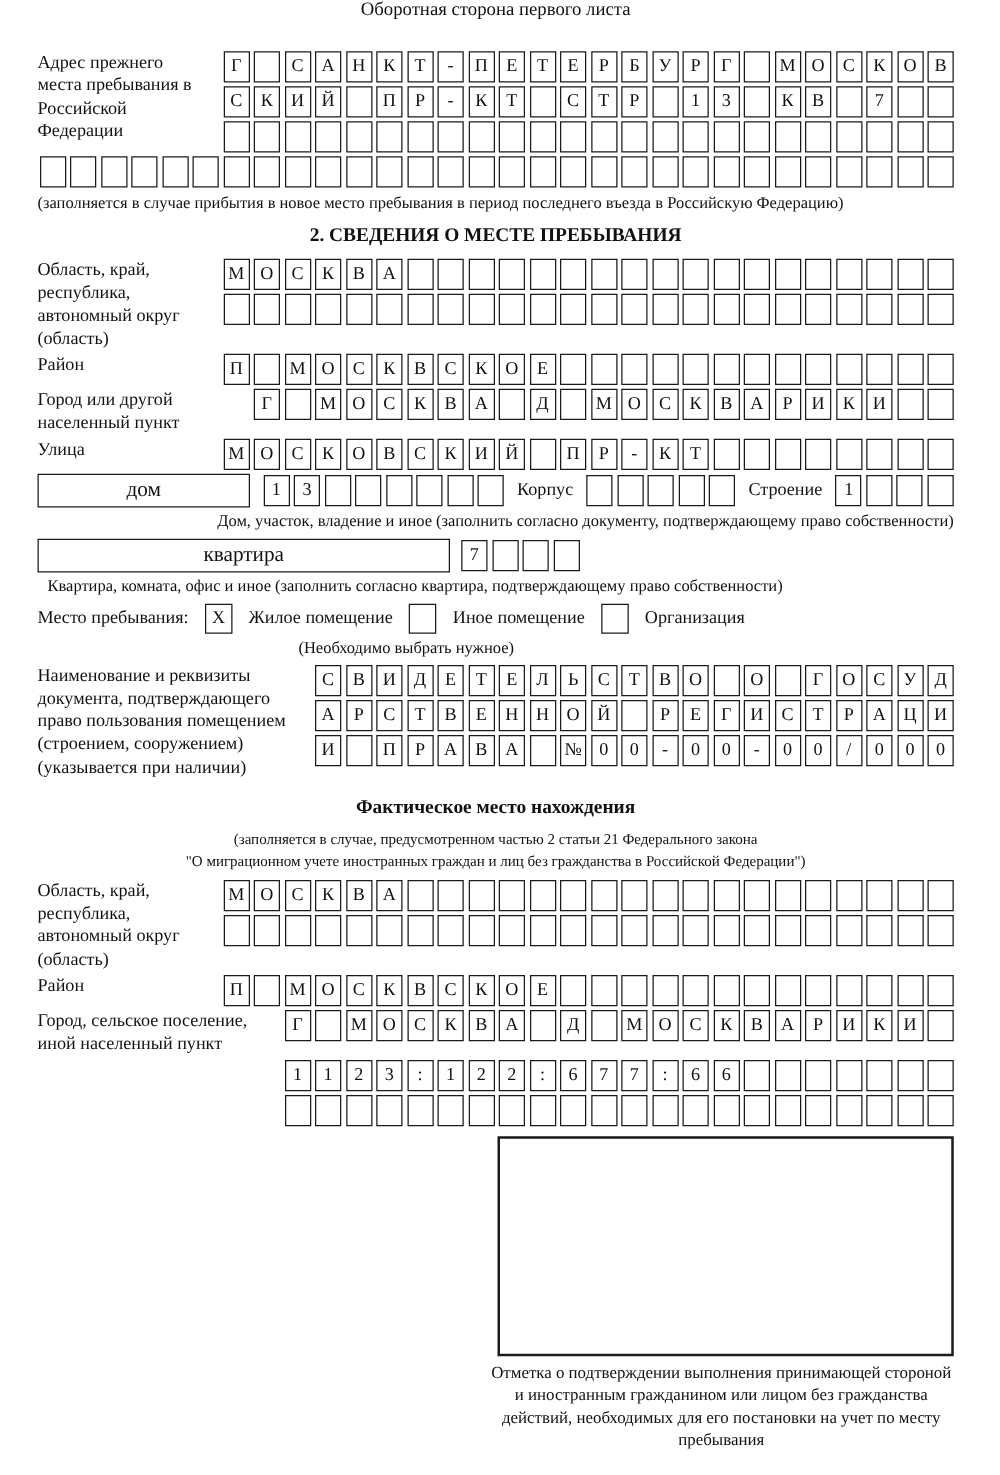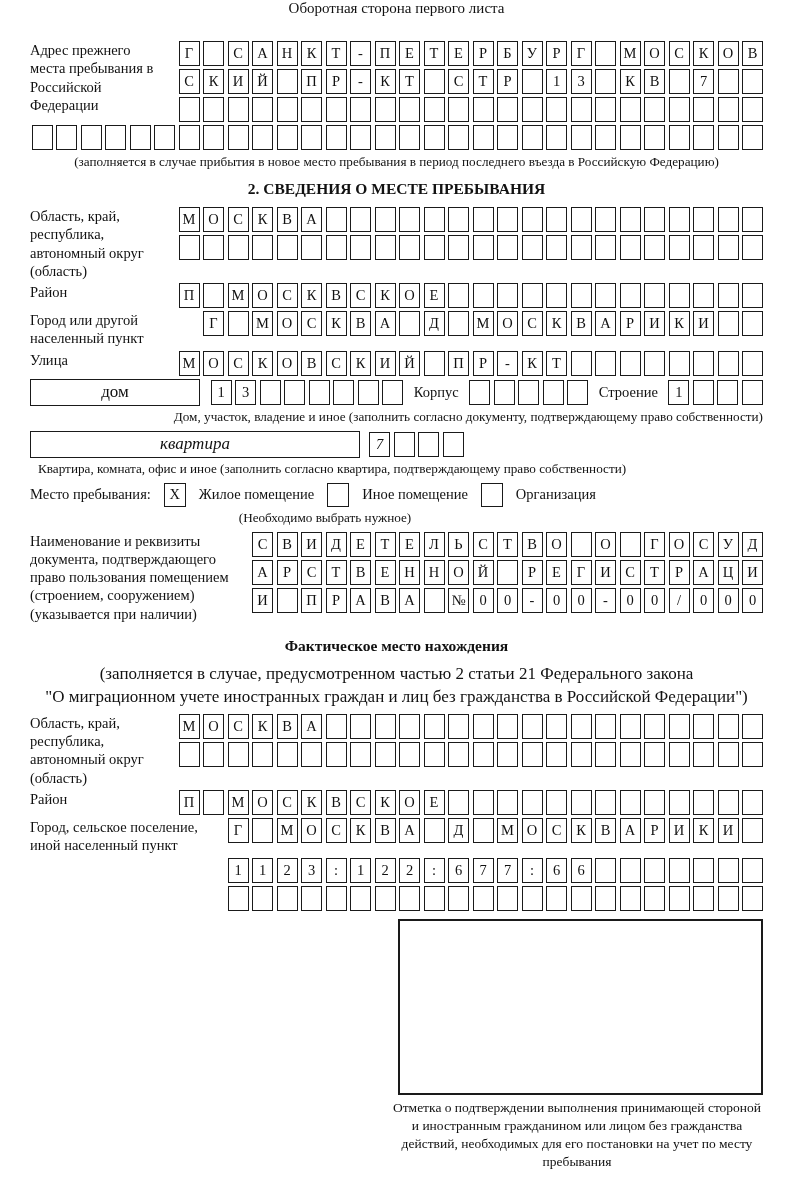--- a/index.html
+++ b/index.html
@@ -21,35 +21,35 @@
   .w205{width:205px;} .w145{width:145px;} .w190{width:190px;} .w180{width:180px;}
   .fcells{ margin-left:auto; display:flex; flex-direction:column; gap:3px; align-items:flex-end; }
   .cellrow{ display:flex; gap:3.5px; }
   .cell{
     width:21px;height:25px; box-sizing:border-box;
     border:1.6px solid #1a1a1a; background:#fff;
     display:flex; align-items:center; justify-content:center;
     font-size:14.5px; line-height:1;
   }
   .fullrow{ justify-content:flex-end; margin-bottom:4px; }
-  .caption{ font-size:13.2px; text-align:center; margin:2px 0 6px; }
+  .caption{ font-size:13.2px; margin:2px 0 6px; }
   .sec-heading{ font-size:15.5px; font-weight:bold; text-align:center; margin:10px 0 9px; }
   .house-row{ display:flex; justify-content:space-between; align-items:center; margin:2px 0 3px; }
   .wide-box{
     border:1.8px solid #1a1a1a; height:27px; box-sizing:border-box;
     display:flex; align-items:center; justify-content:center; font-size:17px;
   }
   .dom-box{width:170px;} .kv-box{width:330px;}
   .inline-label{ font-size:14.5px; }
-  .apt-row{ display:flex; align-items:center; gap:9px; margin:3px 0 3px;font-style:italic; }
+  .apt-row{ display:flex; align-items:center; gap:9px; margin:3px 0 3px; }
   .check-row{ display:flex; align-items:center; gap:13px; margin-top:6px; font-size:14.5px; }
   .check-row .cell{ width:22px; height:24px; }
   .note{ font-size:13.2px; width:310px; margin-left:140px; text-align:center; margin-top:3px; margin-bottom:4px; }
   .doc-block{ margin-top:6px; }
-  .fact-caption{ font-size:17px; text-align:center; margin:0 0 3px; }
+  .fact-caption{ font-size:12px; text-align:center; margin:0 0 3px; }
   .fact-cap-wrap{ margin-bottom:7px; }
   .bottom-box{
     width:365px; height:176px; box-sizing:border-box;
     border:2px solid #1a1a1a; margin-left:auto; margin-top:8px;
   }
   .bottom-caption{
     width:372px; margin-left:auto; margin-top:4px;
     text-align:center; font-size:13.5px; line-height:1.35;
   }
 </style>

